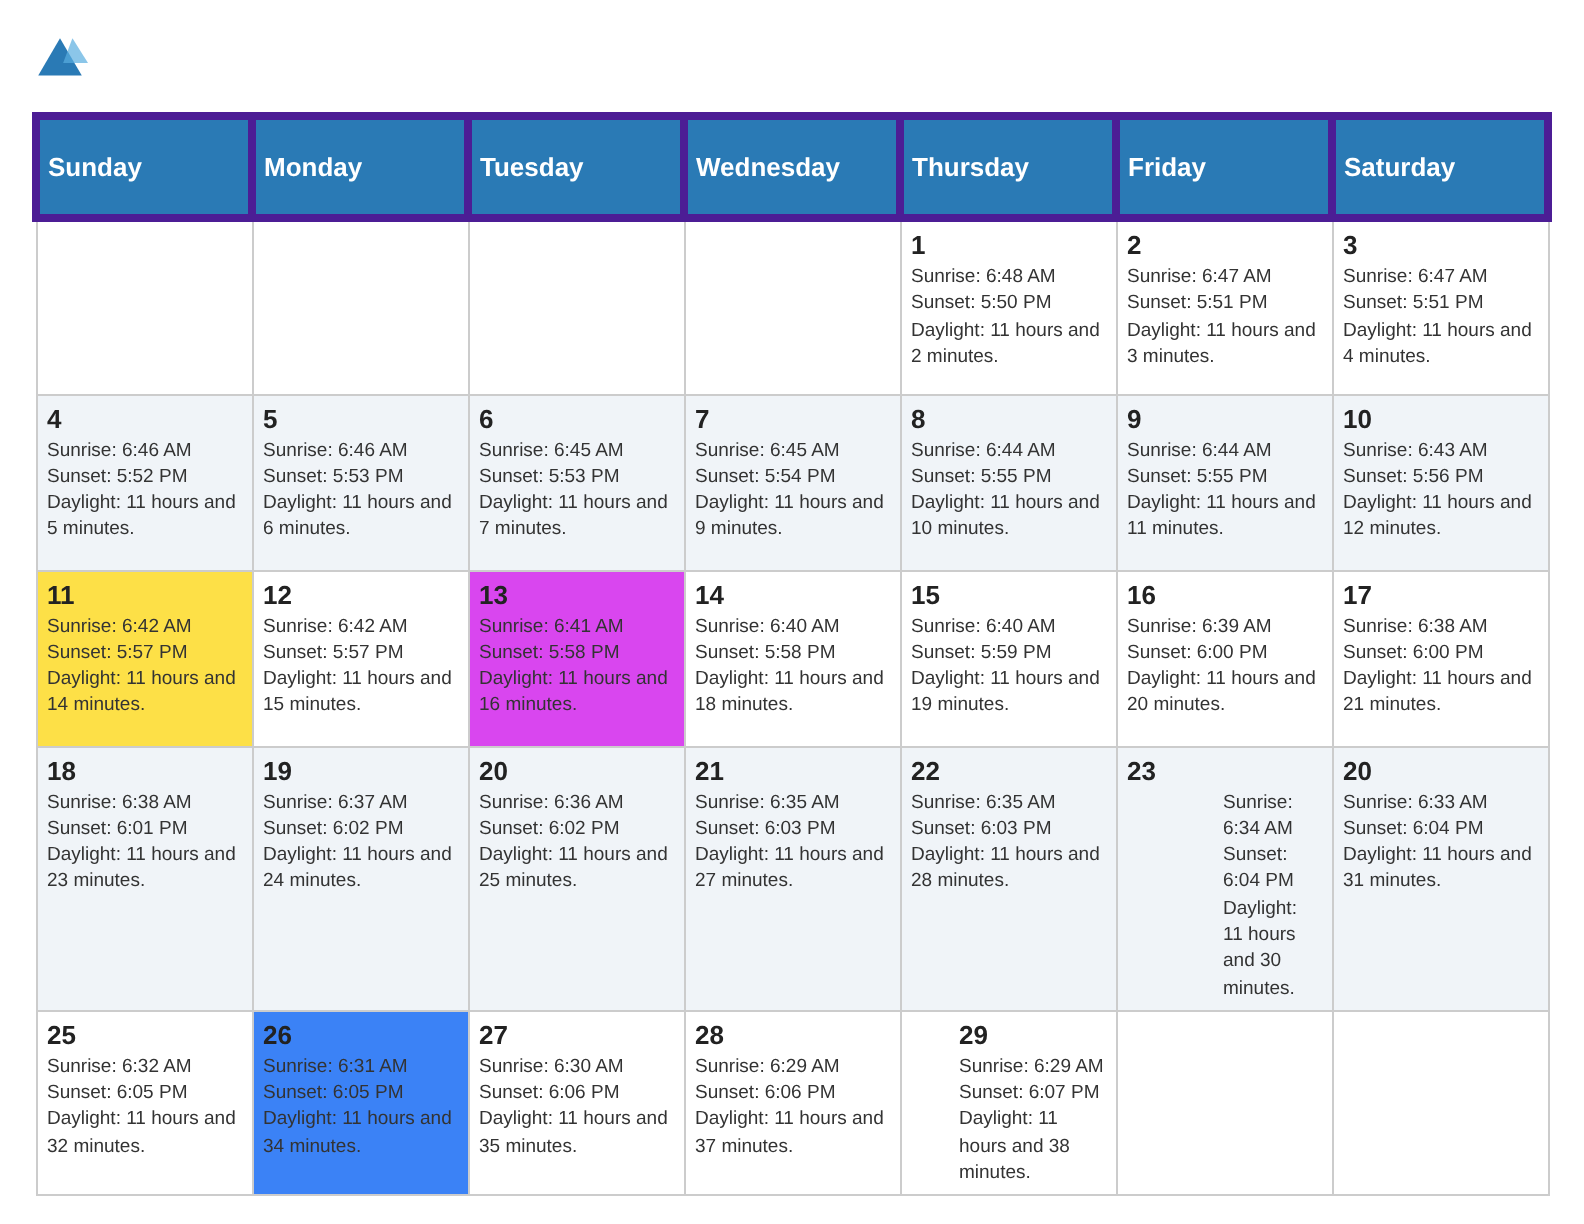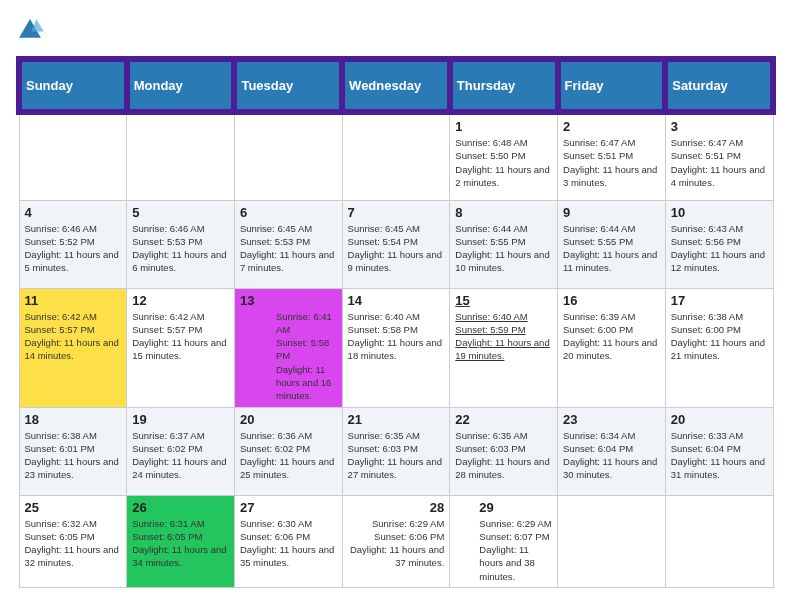--- a/index.html
+++ b/index.html
@@ -51,21 +51,21 @@
       border-collapse: collapse;
       table-layout: fixed;
     }
     thead th {
       background-color: #2a7ab5;
       color: #fff;
       font-size: 13px;
       font-weight: bold;
       padding: 16px 4px;
       text-align: left;
-      border: 6px solid #4c1d95;
+      border: 4px solid #4c1d95;
     }
     tbody td {
       vertical-align: top;
       border: 1px solid #ccc;
       padding: 4px 5px;
       font-size: 10px;
       color: #333;
       height: 88px;
       background: #fff;
     }
@@ -198,31 +198,31 @@
 Daylight: 11 hours and 14 minutes.</div>
         </td>
         <td style="background: rgb(255, 255, 255);">
           <div class="day-number">12</div>
           <div class="day-info" style="white-space: pre-line;">Sunrise: 6:42 AM
 Sunset: 5:57 PM
 Daylight: 11 hours and 15 minutes.</div>
         </td>
         <td style="background: #d946ef;">
           <div class="day-number">13</div>
-          <div class="day-info" style="white-space: pre-line; margin-left: 36px;">Sunrise: 6:41 AM
+          <div class="day-info" style="white-space: pre-line;">Sunrise: 6:41 AM
 Sunset: 5:58 PM
 Daylight: 11 hours and 16 minutes.</div>
         </td>
         <td style="background: rgb(255, 255, 255);">
           <div class="day-number">14</div>
           <div class="day-info" style="white-space: pre-line;">Sunrise: 6:40 AM
 Sunset: 5:58 PM
 Daylight: 11 hours and 18 minutes.</div>
         </td>
-        <td style="background: rgb(255, 255, 255); text-decoration: underline;">
+        <td style="background: rgb(255, 255, 255);">
           <div class="day-number">15</div>
           <div class="day-info" style="white-space: pre-line;">Sunrise: 6:40 AM
 Sunset: 5:59 PM
 Daylight: 11 hours and 19 minutes.</div>
         </td>
         <td style="background: rgb(255, 255, 255);">
           <div class="day-number">16</div>
           <div class="day-info" style="white-space: pre-line;">Sunrise: 6:39 AM
 Sunset: 6:00 PM
 Daylight: 11 hours and 20 minutes.</div>
@@ -260,51 +260,51 @@
 Daylight: 11 hours and 27 minutes.</div>
         </td>
         <td style="background: rgb(240, 244, 248);">
           <div class="day-number">22</div>
           <div class="day-info" style="white-space: pre-line;">Sunrise: 6:35 AM
 Sunset: 6:03 PM
 Daylight: 11 hours and 28 minutes.</div>
         </td>
         <td style="background: rgb(240, 244, 248);">
           <div class="day-number">23</div>
-          <div class="day-info" style="white-space: pre-line;">Sunrise: 6:34 AM
+          <div class="day-info" style="white-space: pre-line; margin-left: 48px;">Sunrise: 6:34 AM
 Sunset: 6:04 PM
 Daylight: 11 hours and 30 minutes.</div>
         </td>
         <td style="background: rgb(240, 244, 248);">
           <div class="day-number">20</div>
           <div class="day-info" style="white-space: pre-line;">Sunrise: 6:33 AM
 Sunset: 6:04 PM
 Daylight: 11 hours and 31 minutes.</div>
         </td>
       </tr>
       <tr>
         <td style="background: rgb(255, 255, 255); margin-left: 40px;">
           <div class="day-number">25</div>
           <div class="day-info" style="white-space: pre-line;">Sunrise: 6:32 AM
 Sunset: 6:05 PM
 Daylight: 11 hours and 32 minutes.</div>
         </td>
-        <td style="background: #22c55e; margin-left: 44px;">
+        <td style="background: #3b82f6; margin-left: 44px;">
           <div class="day-number">26</div>
           <div class="day-info" style="white-space: pre-line;">Sunrise: 6:31 AM
 Sunset: 6:05 PM
 Daylight: 11 hours and 34 minutes.</div>
         </td>
         <td style="background: rgb(255, 255, 255);">
           <div class="day-number">27</div>
           <div class="day-info" style="white-space: pre-line;">Sunrise: 6:30 AM
 Sunset: 6:06 PM
 Daylight: 11 hours and 35 minutes.</div>
         </td>
-        <td style="background: rgb(255, 255, 255); text-align: right;">
+        <td style="background: rgb(255, 255, 255);">
           <div class="day-number">28</div>
           <div class="day-info" style="white-space: pre-line;">Sunrise: 6:29 AM
 Sunset: 6:06 PM
 Daylight: 11 hours and 37 minutes.</div>
         </td>
         <td style="background: rgb(255, 255, 255); padding-left: 29px;">
           <div class="day-number">29</div>
           <div class="day-info" style="white-space: pre-line;">Sunrise: 6:29 AM
 Sunset: 6:07 PM
 Daylight: 11 hours and 38 minutes.</div>

